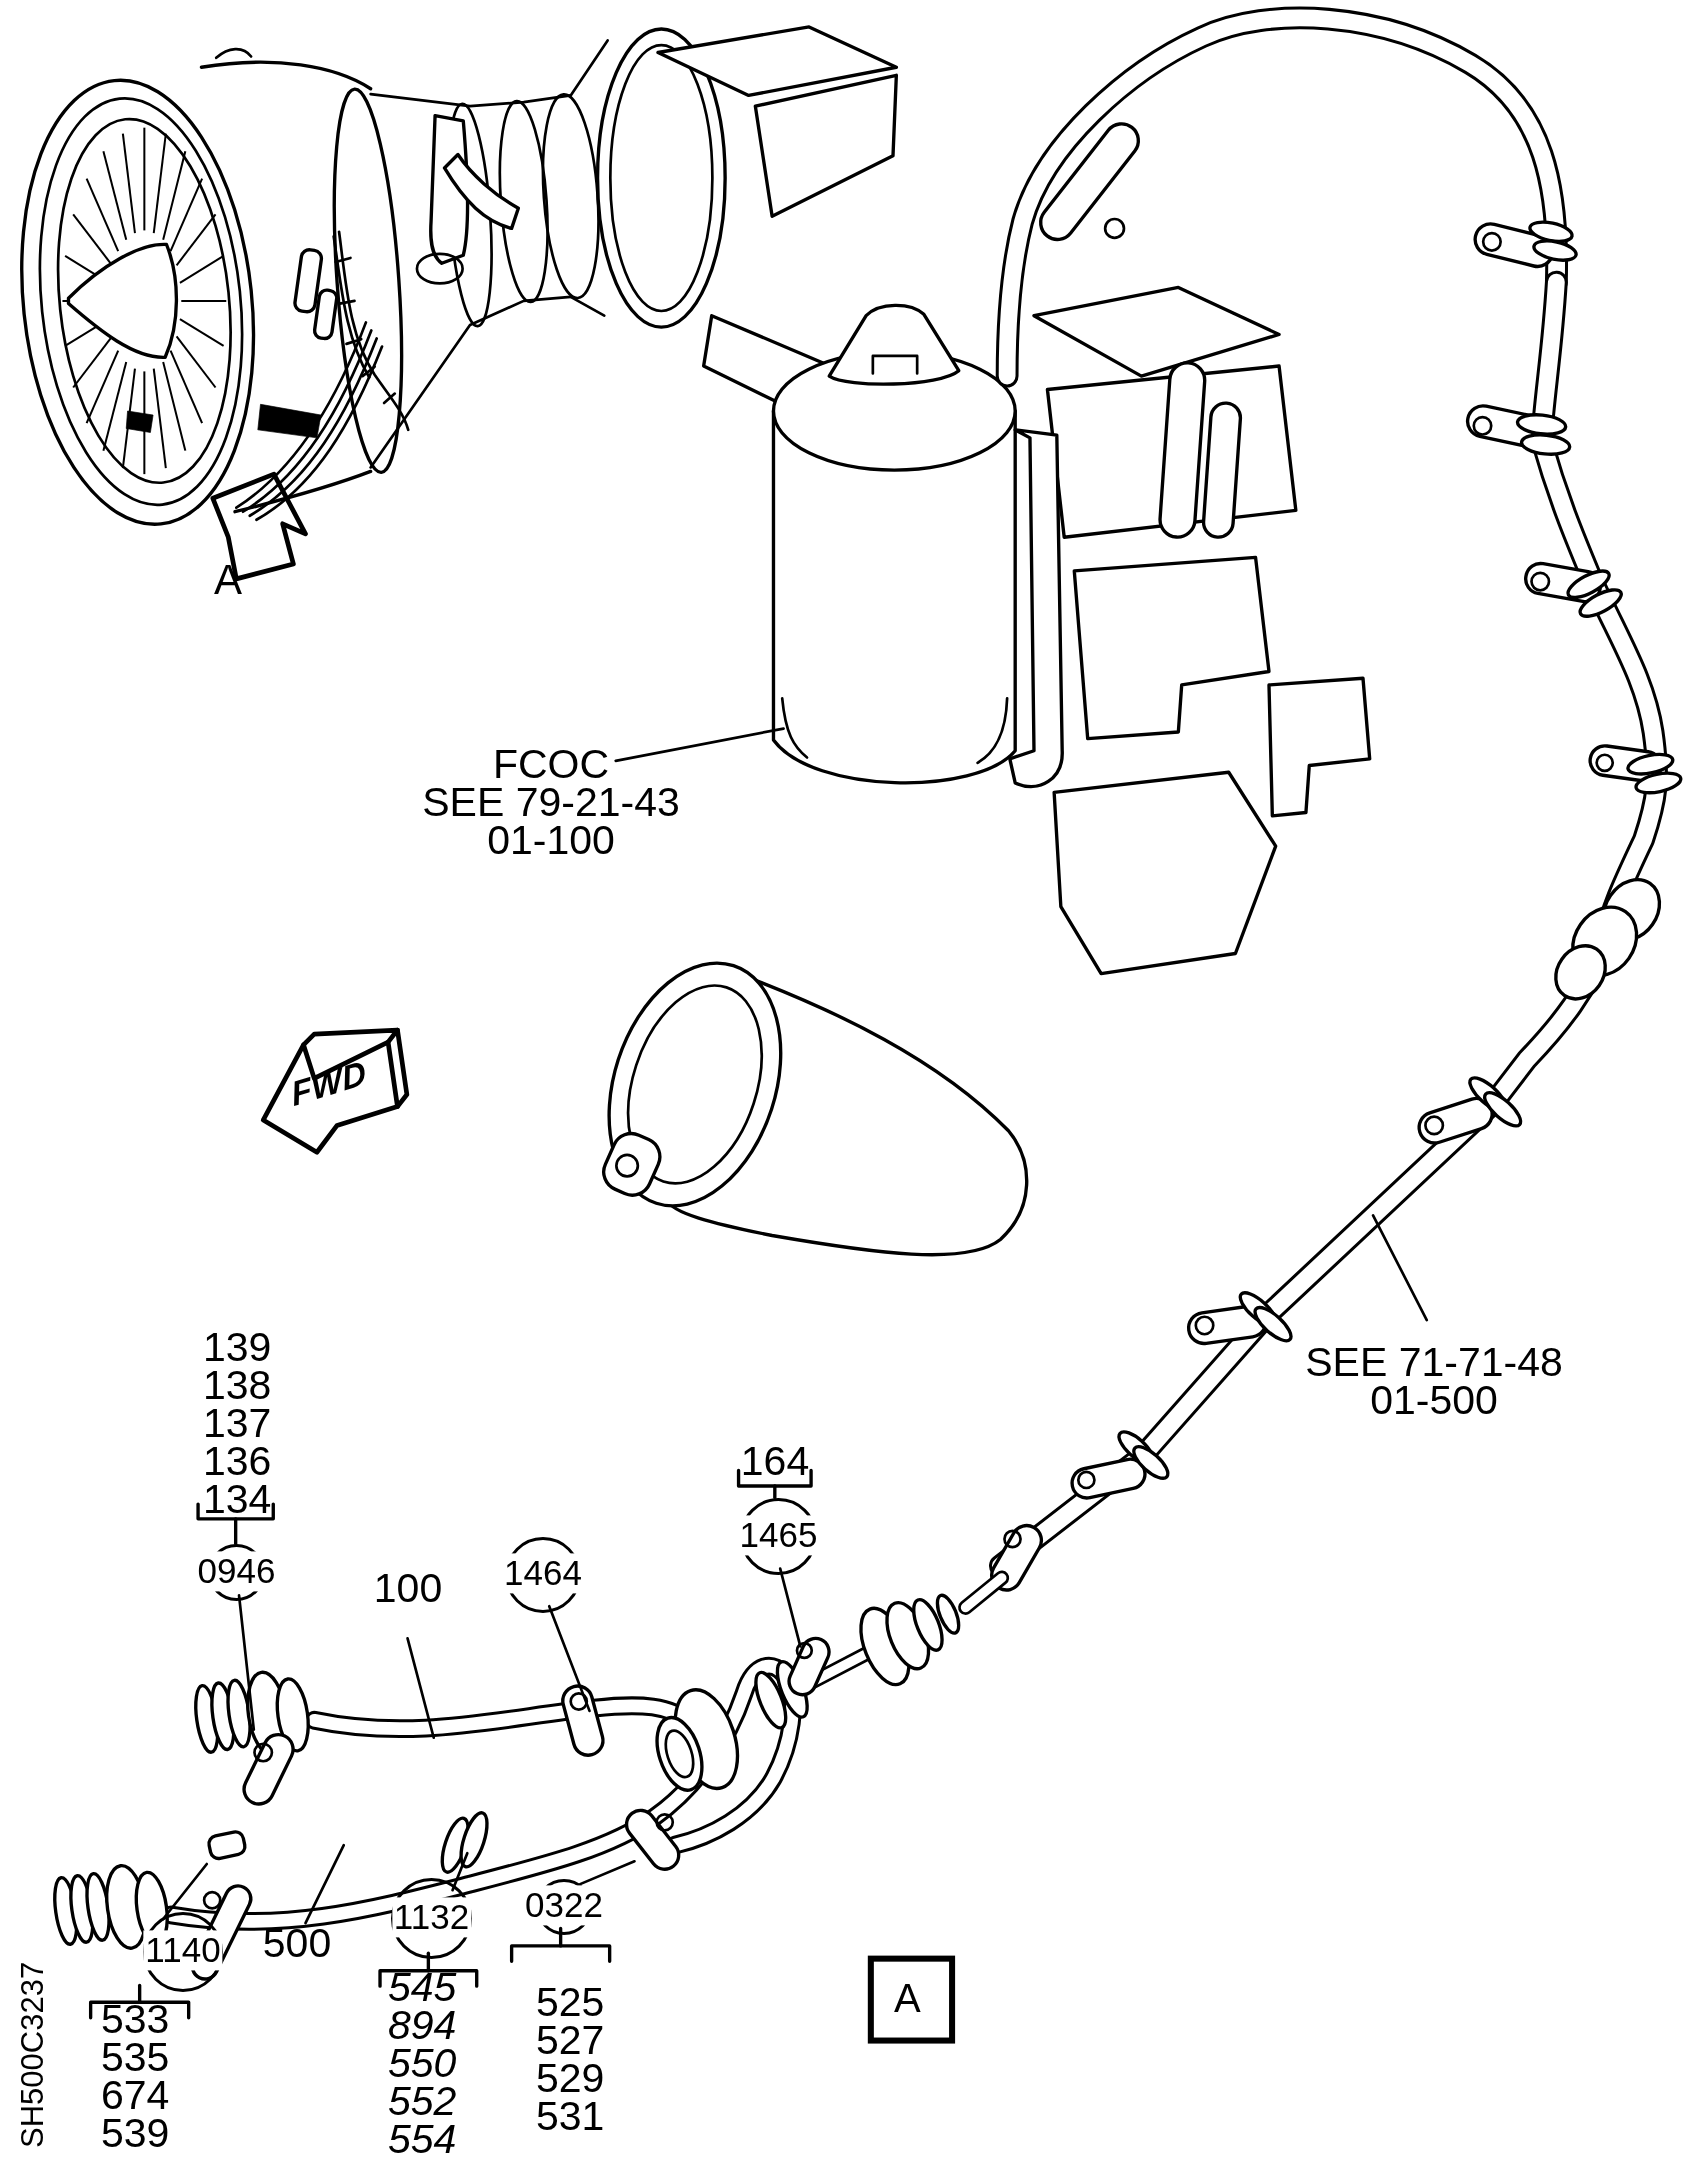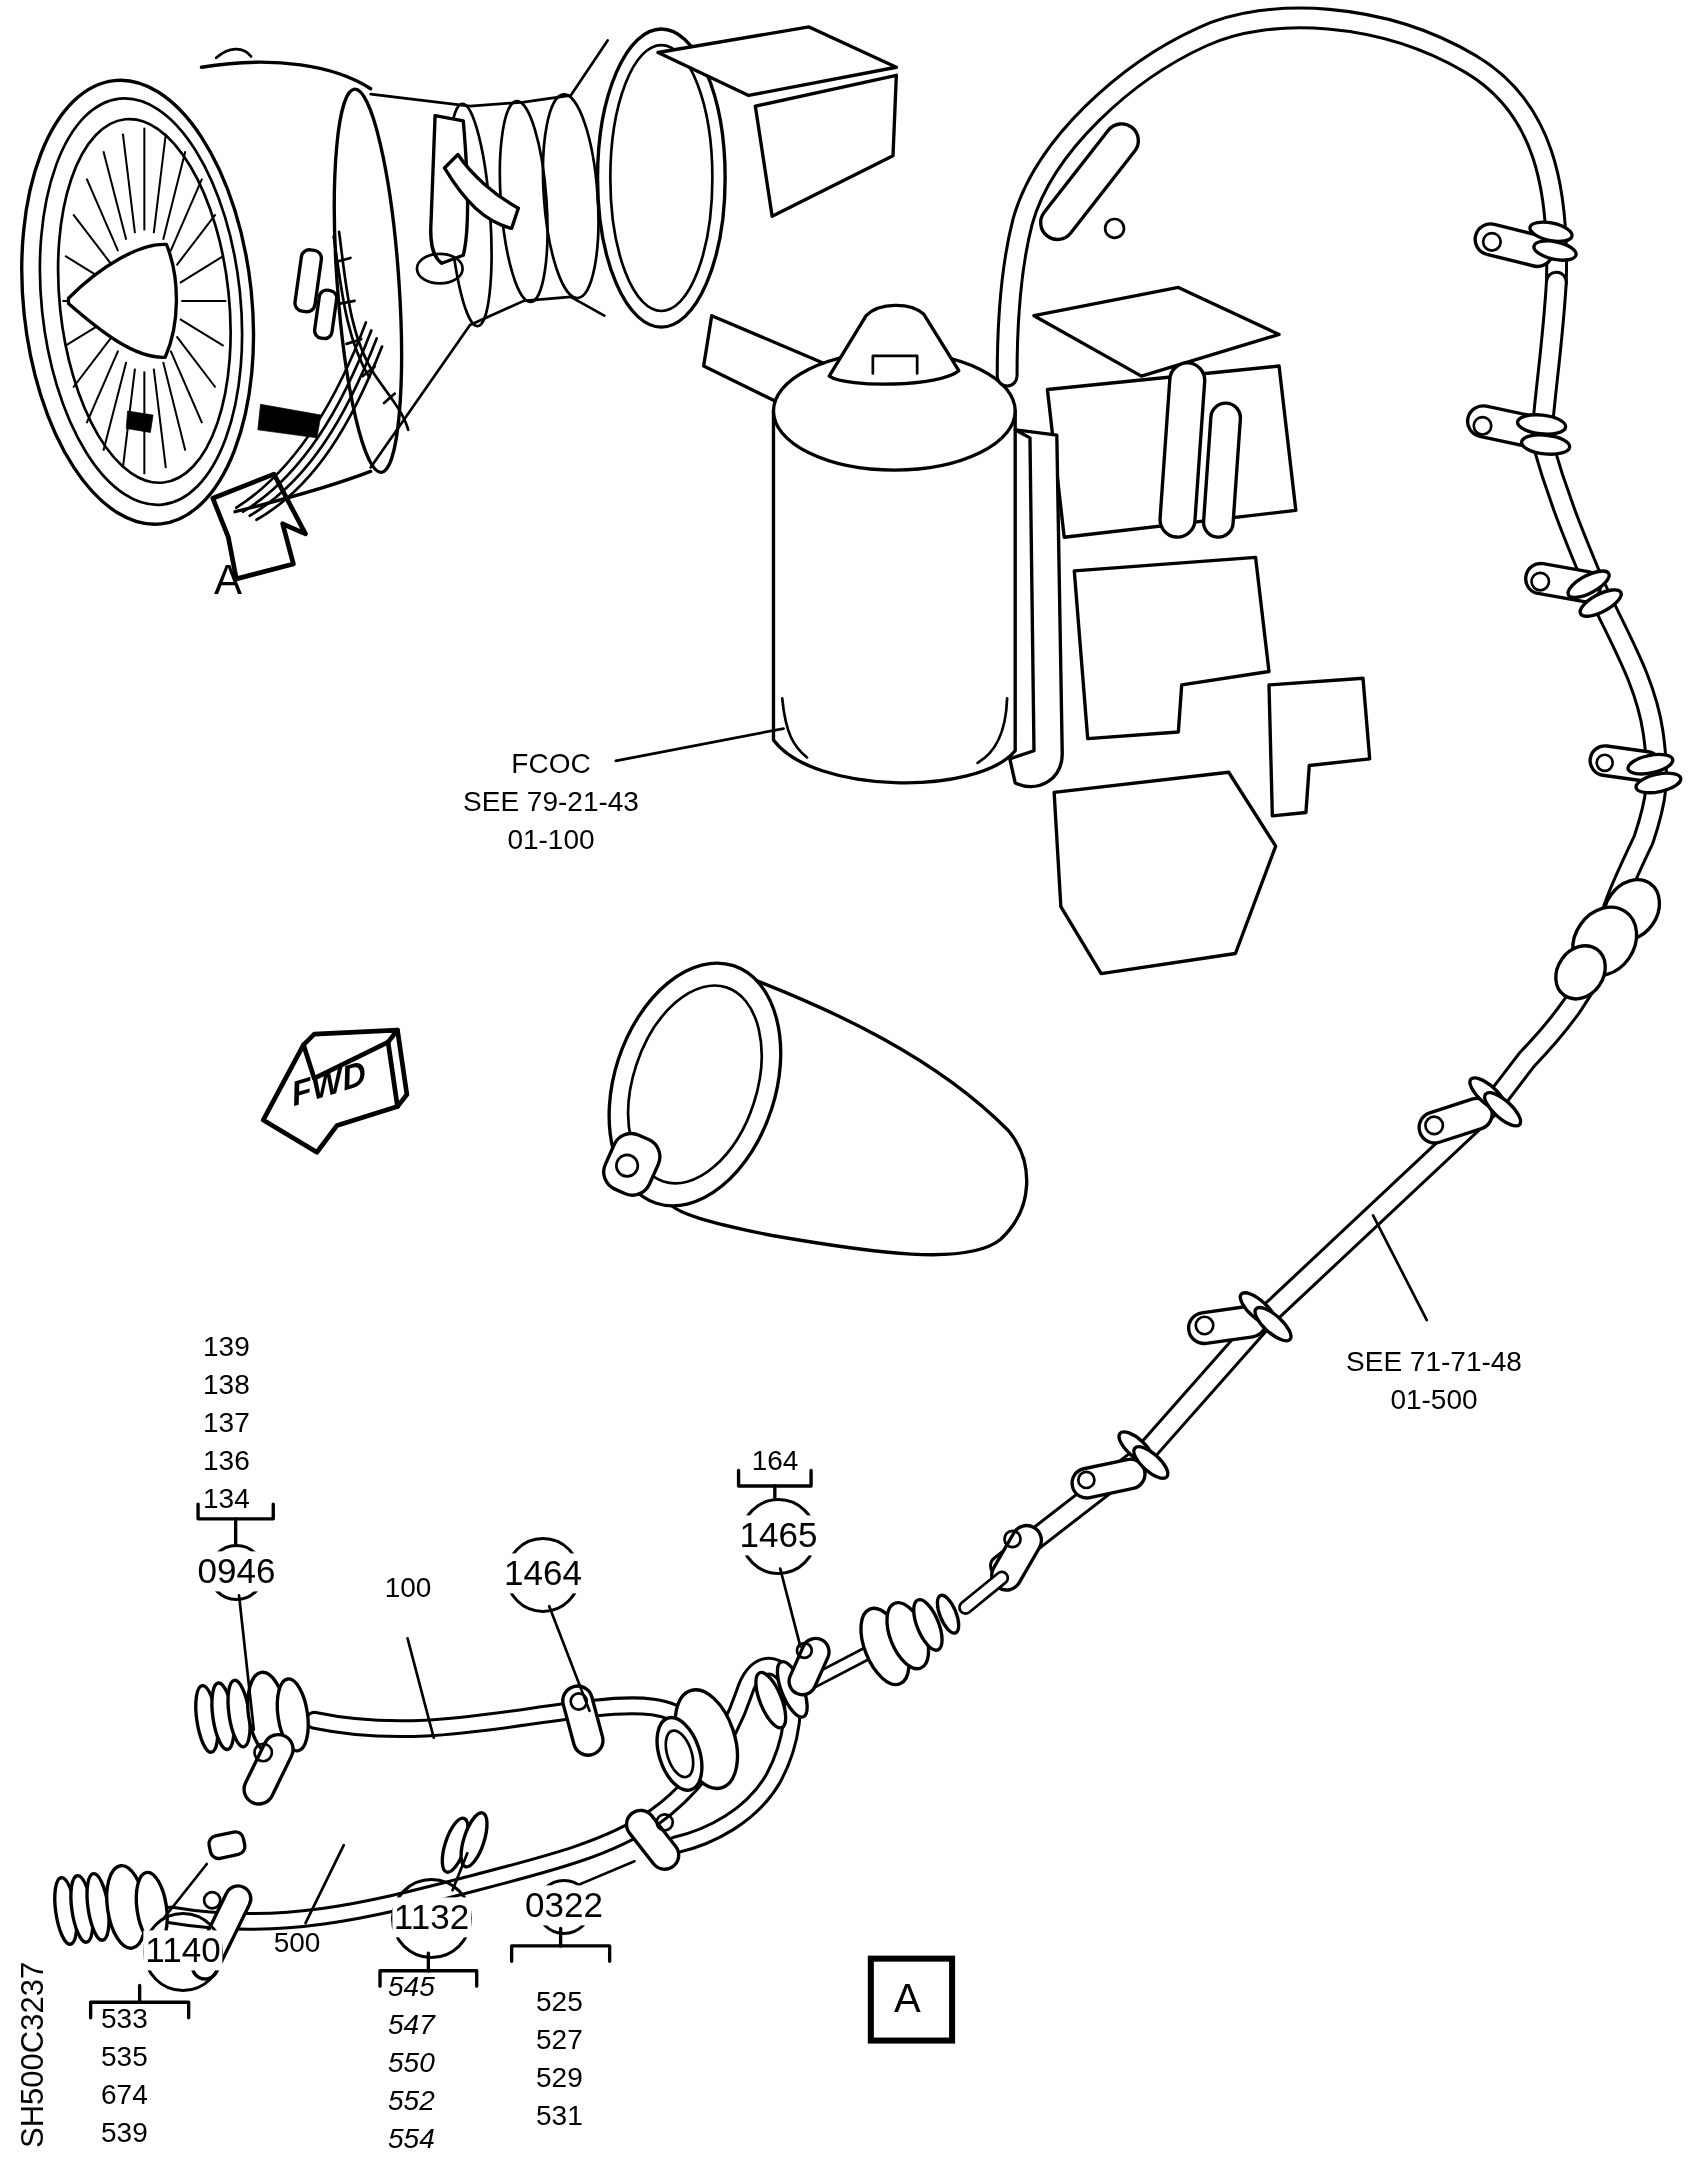--- a/index.html
+++ b/index.html
@@ -10,21 +10,21 @@
   .ln5{fill:none;stroke:#000;stroke-width:5;stroke-linecap:round;stroke-linejoin:round;}
   .ln7{fill:none;stroke:#000;stroke-width:7;stroke-linecap:round;stroke-linejoin:round;}
   .part{fill:#fff;stroke:#000;stroke-width:5;stroke-linejoin:round;}
   .blade{stroke:#000;stroke-width:3;}
   .tubeB{fill:none;stroke:#000;stroke-width:28;stroke-linecap:round;}
   .tubeW{fill:none;stroke:#fff;stroke-width:19;stroke-linecap:round;}
   .tubeB2{fill:none;stroke:#000;stroke-width:34;stroke-linecap:round;}
   .tubeW2{fill:none;stroke:#fff;stroke-width:25;stroke-linecap:round;}
   .tubeB3{fill:none;stroke:#000;stroke-width:22;stroke-linecap:round;}
   .tubeW3{fill:none;stroke:#fff;stroke-width:14;stroke-linecap:round;}
-  .lbl{position:absolute;font-size:28px;line-height:38px;white-space:nowrap;}
+  .lbl{position:absolute;font-size:41px;line-height:38px;white-space:nowrap;}
   .center{transform:translateX(-50%);text-align:center;}
   .balloon{position:absolute;border:3.4px solid #000;border-radius:50%;}
   .btxt{position:absolute;left:50%;top:50%;transform:translate(-50%,-54%);
         font-size:35px;background:#fff;padding:0 2px;white-space:nowrap;}
   .stack div{height:38px;}
   #view-letter{position:absolute;font-size:42px;}
   #fwd-text{position:absolute;font-size:34px;font-weight:bold;font-style:italic;
             transform:rotate(-17deg) skewX(-8deg);}
   #detail-letter{position:absolute;font-size:40px;}
   #sheet-code{position:absolute;left:14.8px;top:2148px;font-size:31px;
@@ -336,21 +336,21 @@
 
 <div class="lbl stack" style="left:101px;top:2000px;">
   <div>533</div>
   <div>535</div>
   <div>674</div>
   <div>539</div>
 </div>
 
 <div class="lbl stack" style="left:388px;top:1968px;font-style:italic;">
   <div>545</div>
-  <div>547</div>
+  <div>894</div>
   <div>550</div>
   <div>552</div>
   <div>554</div>
 </div>
 
 <div class="lbl stack" style="left:536px;top:1955px;margin-top:28px;">
   <div>525</div>
   <div>527</div>
   <div>529</div>
   <div>531</div>

